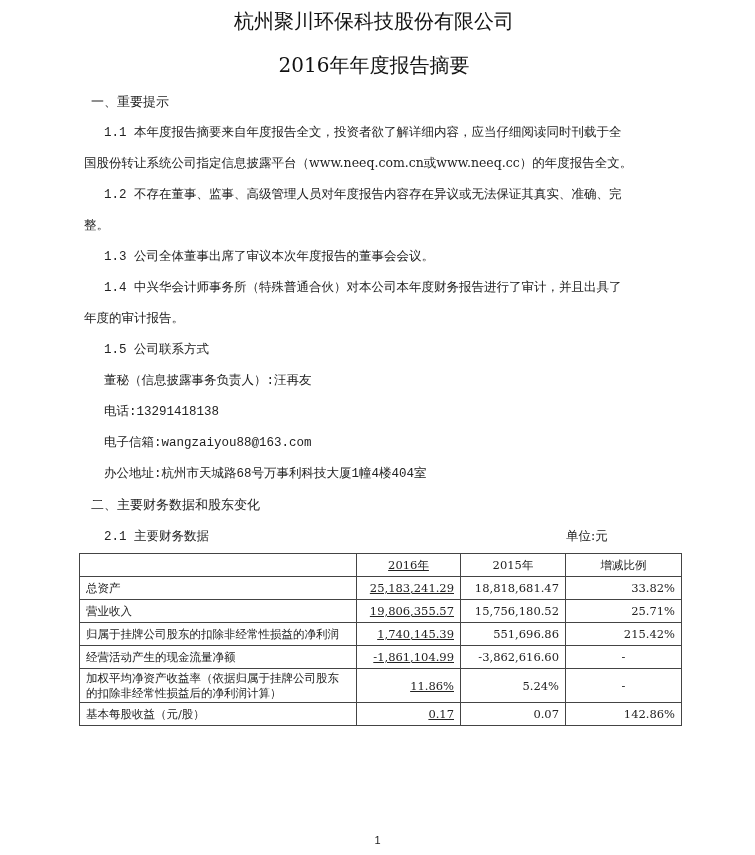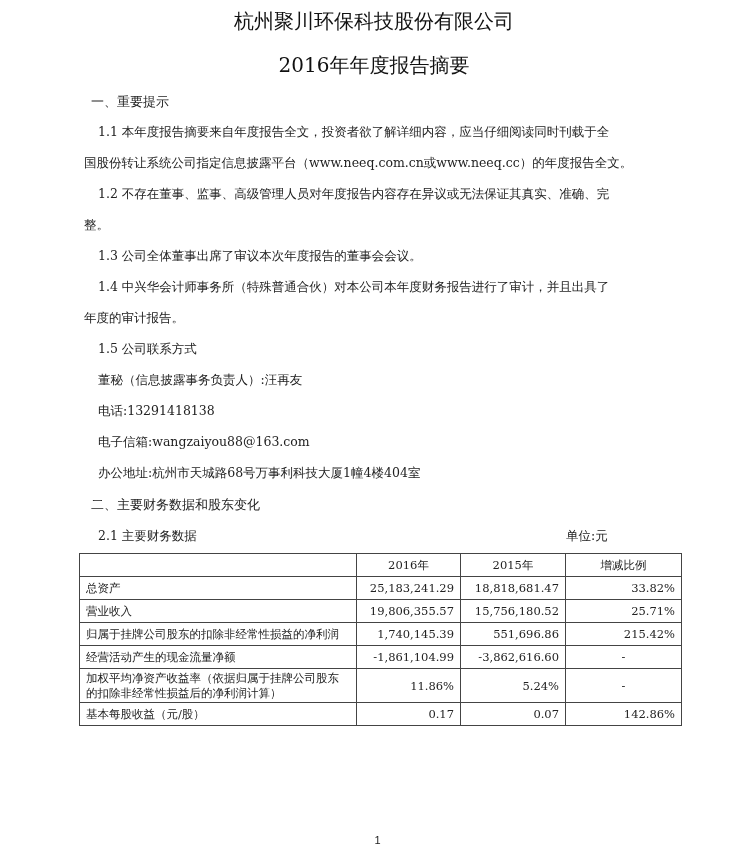--- a/index.html
+++ b/index.html
@@ -3,28 +3,28 @@
 <meta charset="utf-8">
 <style>
   html, body { margin: 0; padding: 0; background: #ffffff; }
   body { width: 755px; height: 855px; position: relative; overflow: hidden;
          font-family: "DejaVu Serif", "Liberation Serif", serif; color: #222; }
   .title { position: absolute; left: 0; width: 748px; text-align: center; color: #111; }
   .t1 { top: 8px; font-size: 20px; }
   .t2 { top: 52px; font-size: 20px; }
   .line { position: absolute; font-size: 12.5px; white-space: nowrap; color: #222; }
   .sec { left: 84px; font-size: 13px; margin-left: 7px; }
-  .ind { left: 98px; }
+  .ind { left: 104px; font-family: Liberation Mono, monospace; }
   .full { left: 84px; }
   table.fin { position: absolute; left: 79px; top: 553px; border-collapse: collapse;
               font-size: 11.5px; color: #222; }
   table.fin td { border: 1px solid #444; padding: 0 6px; height: 22px; vertical-align: middle; }
   table.fin td.lbl { width: 264px; text-align: left; line-height: 15px; }
   table.fin td.num { text-align: right; }
-  table.fin td.c1 { width: 91px; }
+  table.fin td.c1 { width: 91px; text-decoration: underline; }
   table.fin td.c2 { width: 92px; text-align: right; }
   table.fin td.c3 { width: 103px; }
   table.fin tr.hdr td { text-align: center; height: 22px; }
   table.fin tr.tall td { height: 33px; }
   table.fin td.dash { text-align: center; }
   .unit { position: absolute; left: 566px; top: 528px; font-size: 12.5px; }
   .pagenum { position: absolute; left: 0; width: 755px; top: 834px; text-align: center; font-size: 11px; font-family: "Liberation Sans", sans-serif; }
 </style>
 </head>
 <body>

